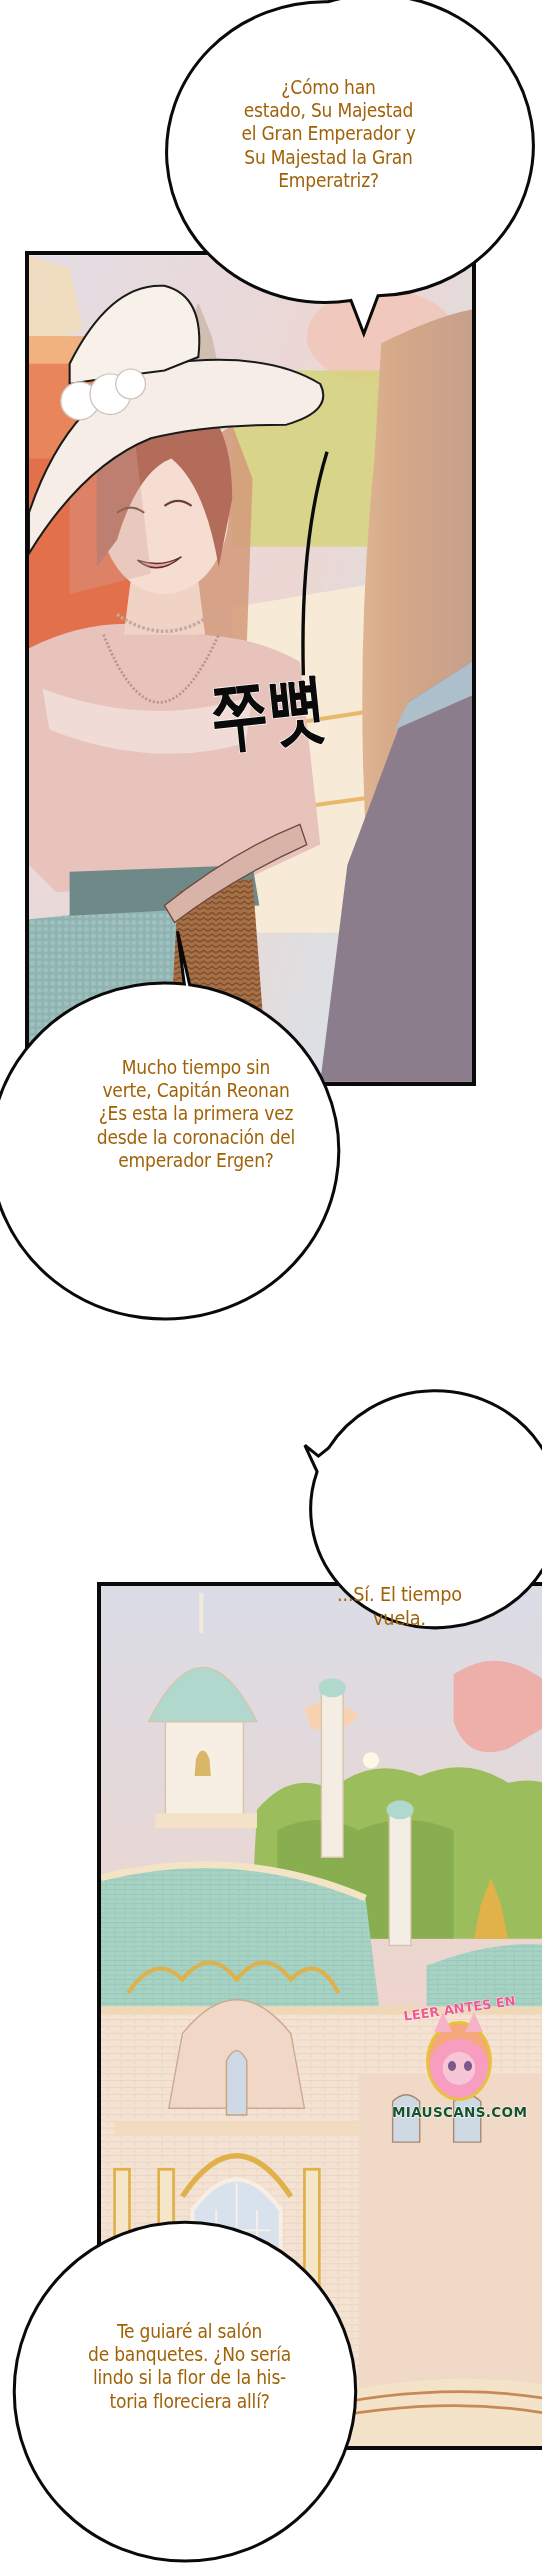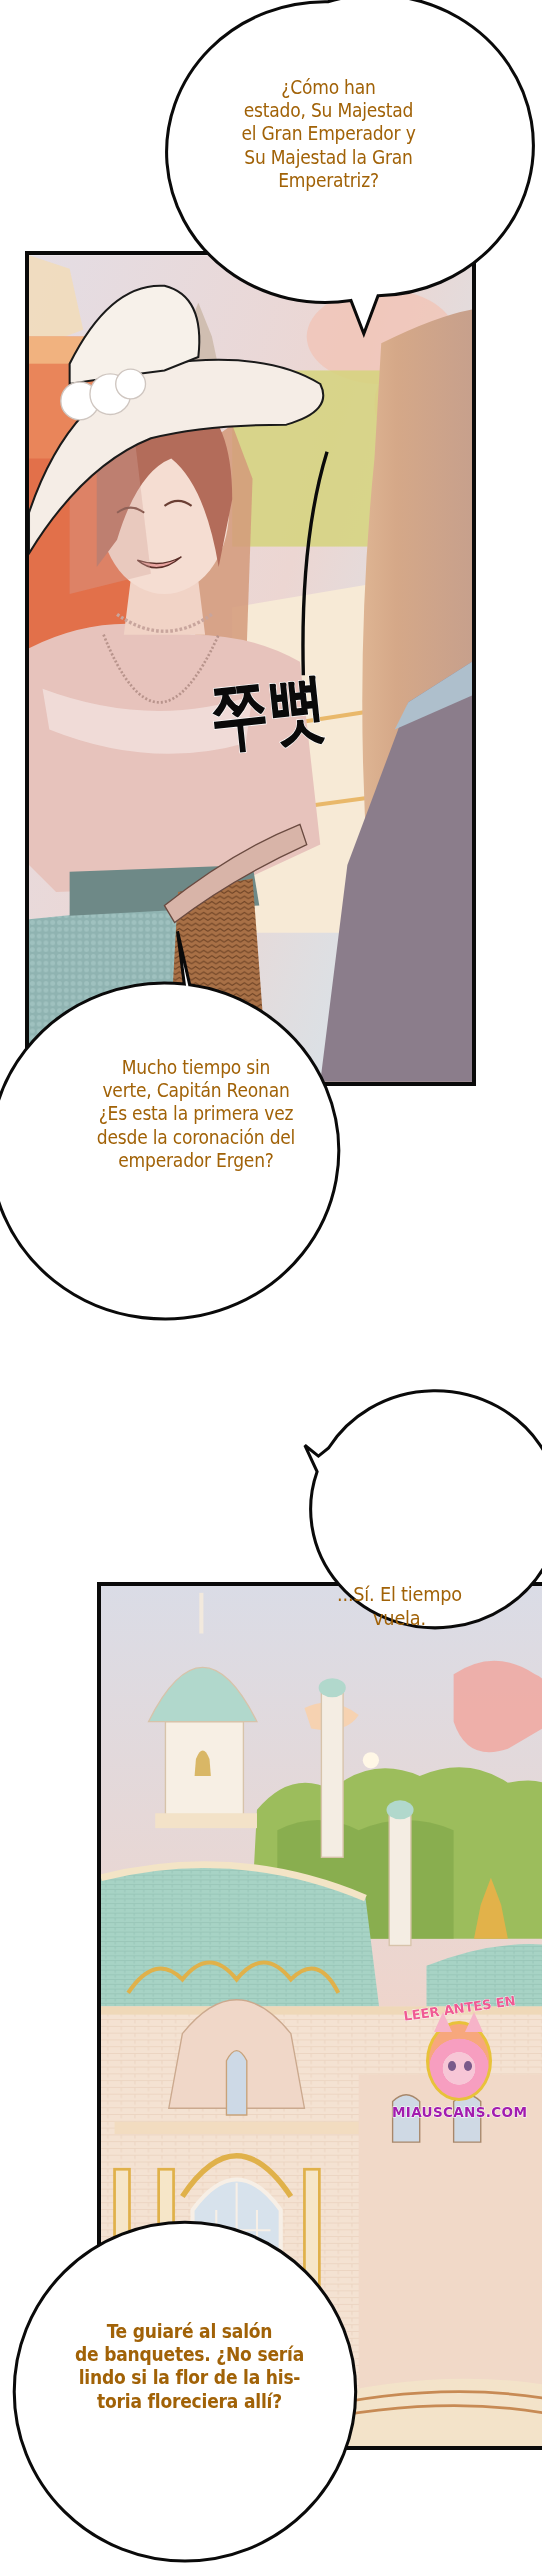--- a/index.html
+++ b/index.html
@@ -11,21 +11,21 @@
     position: absolute; text-align: center; color: #a16207;
     font-family: "DejaVu Sans Condensed", "DejaVu Sans", sans-serif;
     font-stretch: condensed; letter-spacing: -0.2px;
     white-space: pre-line; line-height: 1.22;
   }
   .sfx { position: absolute; font-family: "DejaVu Sans", sans-serif; font-weight: bold;
          color: #0a0a0a; -webkit-text-stroke: 1.4px #ffffff; paint-order: stroke fill; }
   .wm-top { position: absolute; font-family: "DejaVu Sans", sans-serif; font-weight: bold;
             color: #f05a93; -webkit-text-stroke: 0.7px #fff; paint-order: stroke fill; }
   .wm-bottom { position: absolute; font-family: "DejaVu Sans", sans-serif; font-weight: bold;
-               color: #a21caf; -webkit-text-stroke: 1px #ffffff; paint-order: stroke fill; letter-spacing: 0.3px; }
+               color: #14532d; -webkit-text-stroke: 1px #ffffff; paint-order: stroke fill; letter-spacing: 0.3px; }
 </style>
 </head>
 <body>
 
 <div class="panel" style="left:25px; top:251px; width:451px; height:835px;">
   <svg width="443" height="827" viewBox="0 0 654 1220" style="position:absolute;left:0;top:0;">
     <defs>
       <linearGradient id="p1sky" x1="0" y1="0" x2="1" y2="0.6">
         <stop offset="0" stop-color="#e4dde4"></stop>
         <stop offset="0.6" stop-color="#ecd6d2"></stop>
@@ -209,17 +209,17 @@
 
 <svg class="bubble-svg" style="left:0;top:1424px;" width="542" height="258" viewBox="0 0 800 380">
   <path d="M 470 47 L 450 31 L 468 70 A 184 175 0 1 0 485 35 Z" fill="#ffffff" stroke="#0a0a0a" stroke-width="4.5"></path>
 </svg>
 <div class="bubble-text" style="left:308px; top:1571px; width:183px; font-size:19.7px;margin-top:12px;">...Sí. El tiempo
 vuela.</div>
 
 <svg class="bubble-svg" style="left:0;top:2210px;" width="542" height="366" viewBox="0 0 800 540">
   <ellipse cx="273" cy="268" rx="252" ry="250" fill="#ffffff" stroke="#0a0a0a" stroke-width="4.5"></ellipse>
 </svg>
-<div class="bubble-text" style="left:54px; top:2320px; width:271px; font-size:19px;font-weight:bold;">Te guiaré al salón
+<div class="bubble-text" style="left:54px; top:2320px; width:271px; font-size:19px;">Te guiaré al salón
 de banquetes. ¿No sería
 lindo si la flor de la his-
 toria floreciera allí?</div>
 
 
 </body></html>

